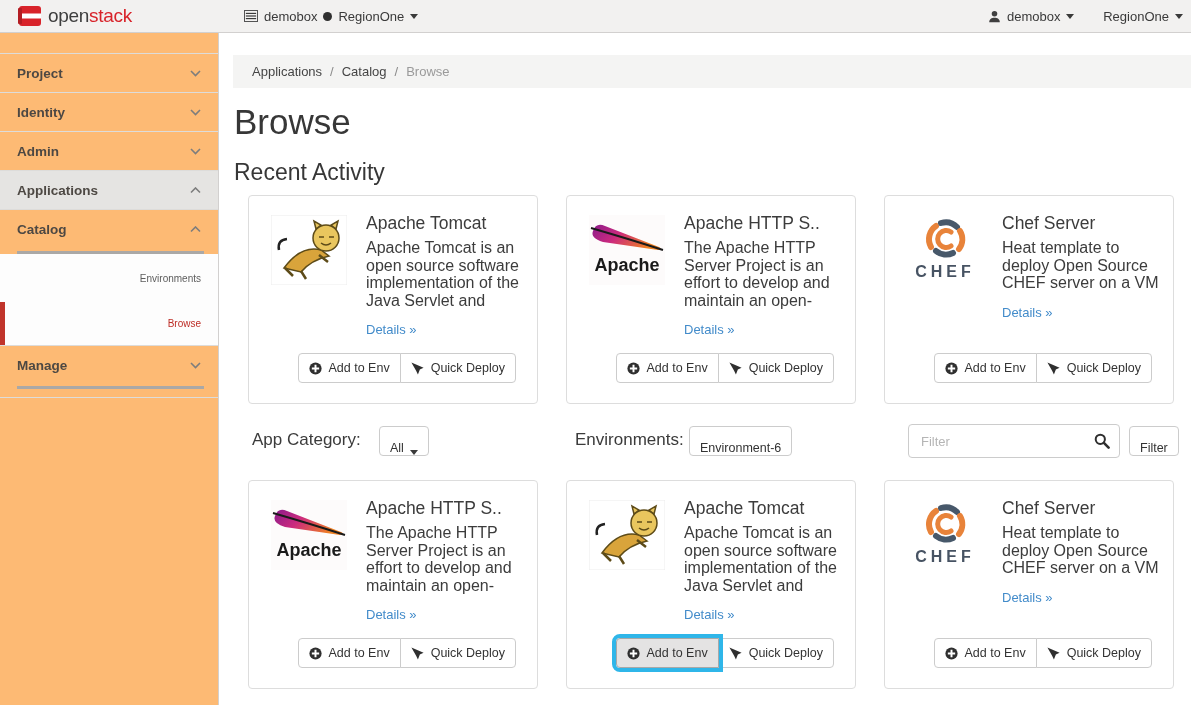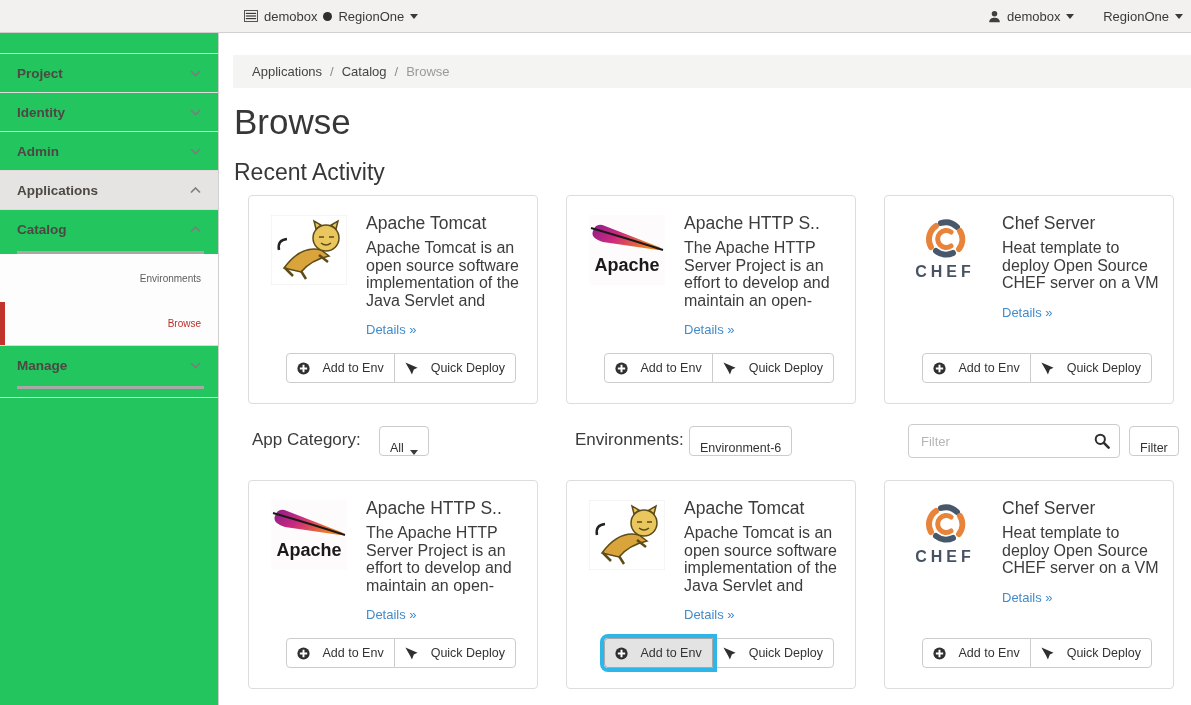--- a/index.html
+++ b/index.html
@@ -15,21 +15,21 @@
   .brand { position:absolute; left:18px; top:0; height:32px; display:flex; align-items:center; gap:6px; cursor:pointer; }
   .brand .word { font-size:19px; letter-spacing:-0.3px; }
   .brand .word .o { color:#3e3e3e; } .brand .word .s { color:#d8232a; }
   .ctx { position:absolute; left:244px; top:0; height:32px; display:flex; align-items:center; gap:6px; font-size:13px; color:#3a3a3a; cursor:pointer; }
   .dot { width:9px; height:9px; border-radius:50%; background:#2f2f2f; display:inline-block; }
   .caret { width:0; height:0; border-left:4px solid transparent; border-right:4px solid transparent; border-top:5px solid #3a3a3a; display:inline-block; }
   .usermenu { position:absolute; left:988px; top:0; height:32px; display:flex; align-items:center; gap:6px; font-size:13px; color:#3a3a3a; cursor:pointer; }
   .regionmenu { position:absolute; right:8px; top:0; height:32px; display:flex; align-items:center; gap:6px; font-size:13px; color:#3a3a3a; cursor:pointer; }
   
   .sidebar { position:absolute; left:0; top:33px; bottom:0; width:219px;
-    background:#22c55e; border-right:1px solid #d2d0cf; }
+    background:#fdba74; border-right:1px solid #d2d0cf; }
   .side-spacer { height:21px; border-bottom:1px solid #dddcda; }
   .side-row { position:relative; display:flex; align-items:center; height:39px;
     padding:0 17px; border-bottom:1px solid #dddcda; font-size:13.5px; font-weight:bold; color:#4d4843; cursor:pointer; }
   .side-row .chev { margin-left:auto; }
   .side-row.active-section { background:#e5e4e2; }
   .thick-line { height:3px; background:#aaa8a6; margin:2px 14px 0 17px; }
   .side-sub { display:flex; justify-content:flex-end; align-items:center; height:48px;
     padding:0 17px; background:#fdfdfd; font-size:10px; color:#5d5d5d; cursor:pointer; border-bottom:0; }
   .side-sub.current { height:43px; border-left:5px solid #c0342b; padding-right:17px; color:#bd2d26; background:#fdfdfd; }
   .side-sub-wrap { border-bottom:1px solid #dddcda; }
@@ -44,21 +44,21 @@
   .section-title { position:absolute; left:234px; top:159px; font-size:23px; font-weight:400; color:#373737; }
   
   .card { position:absolute; width:290px; height:209px; background:#fff;
     border:1px solid #ddd; border-radius:4px; }
   .logo-box { position:absolute; left:21px; top:19px; width:78px; height:70px; display:flex; align-items:center; justify-content:center; }
   .card-col { position:absolute; left:117px; top:17px; width:160px; }
   .card-title { font-size:17.5px; color:#3c3c3c; margin-bottom:5px; white-space:nowrap; }
   .card-desc { font-size:16px; line-height:17.5px; color:#3c3c3c; }
   .card-details { display:inline-block; margin-top:13px; font-size:13px; color:#428bca; cursor:pointer; }
   .btn-row { position:absolute; right:21px; bottom:20px; display:flex; }
-  .btn { display:inline-flex; align-items:center; gap:13px; height:30px; padding:0 10px;
+  .btn { display:inline-flex; align-items:center; gap:7px; height:30px; padding:0 10px;
     background:#fff; border:1px solid #ccc; font-size:12.5px; color:#333; cursor:pointer; white-space:nowrap; }
   .btn.left { border-radius:4px 0 0 4px; }
   .btn.right { border-radius:0 4px 4px 0; margin-left:-1px; }
   .btn.hl { background:#e4e3e3; border-color:#a8a8a8; outline:4px solid #2fb6e9; position:relative; z-index:2; }
   
   .flt-label { position:absolute; font-size:17px; color:#3b3b3b; }
   .flt-btn { position:absolute; display:inline-flex; align-items:flex-end; gap:6px; height:30px; padding:0 10px;
     background:#fff; border:1px solid #ccc; border-radius:4px; font-size:12.5px; color:#333; cursor:pointer; }
   .flt-input { position:absolute; left:908px; top:424px; width:212px; height:34px;
     border:1px solid #ccc; border-radius:4px; padding:0 30px 0 12px; font-size:13px; color:#333;
@@ -75,20 +75,30 @@
     <linearGradient id="apg" x1="0" y1="0" x2="1" y2="0.35">
       <stop offset="0" stop-color="#8c1c8c"></stop>
         <stop offset="0.45" stop-color="#cc2a7d"></stop>
         <stop offset="1" stop-color="#ef8022"></stop>
     </linearGradient>
   </defs>
 </svg>
 
 <div class="topbar">
   <div class="inner">
+    <div class="brand">
+      <span>
+        <svg width="24" height="20" viewBox="0 0 24 20">
+          <rect x="1" y="0" width="22" height="20" rx="3" fill="#d8232a"></rect>
+          <rect x="1" y="7.5" width="22" height="5" fill="#fff"></rect>
+          <rect x="0" y="2" width="4" height="16" rx="1" fill="#b31d23"></rect>
+        </svg>
+      </span>
+      <span class="word"><span class="o">open</span><span class="s">stack</span></span>
+    </div>
 
     <div class="ctx">
       <span>
         <svg width="14" height="12" viewBox="0 0 16 14">
           <rect x="0.5" y="0.5" width="15" height="13" fill="none" stroke="#3a3a3a"></rect>
           <line x1="2" y1="4" x2="14" y2="4" stroke="#3a3a3a" stroke-width="1.4"></line>
           <line x1="2" y1="7" x2="14" y2="7" stroke="#3a3a3a" stroke-width="1.4"></line>
           <line x1="2" y1="10" x2="14" y2="10" stroke="#3a3a3a" stroke-width="1.4"></line>
         </svg>
       </span>

